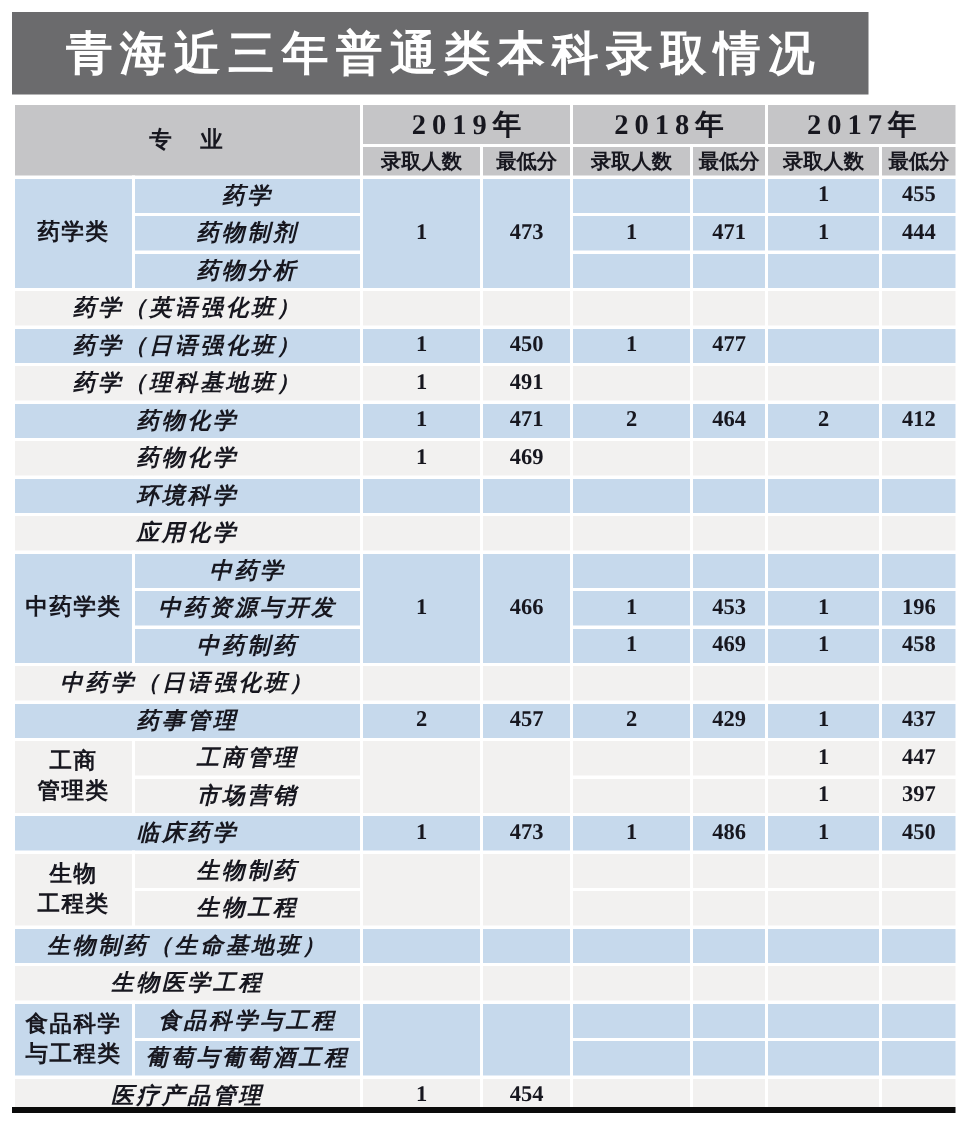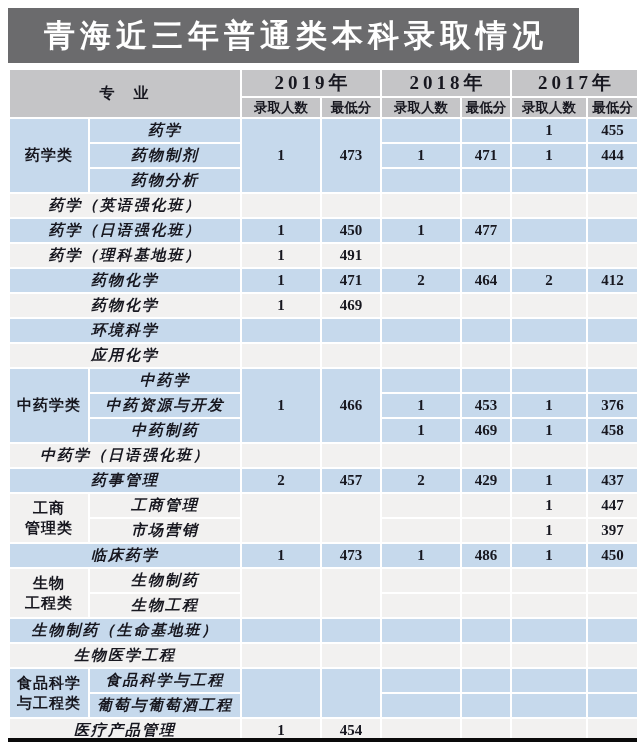--- a/index.html
+++ b/index.html
@@ -175,21 +175,21 @@
         <td class="value-cell blue"></td>
         <td class="value-cell blue"></td>
         <td class="value-cell blue"></td>
         <td class="value-cell blue"></td>
       </tr>
       <tr>
         <td class="major-cell blue">中药资源与开发</td>
         <td class="value-cell blue">1</td>
         <td class="value-cell blue">453</td>
         <td class="value-cell blue">1</td>
-        <td class="value-cell blue">376</td>
+        <td class="value-cell blue">196</td>
       </tr>
       <tr>
         <td class="major-cell blue">中药制药</td>
         <td class="value-cell blue">1</td>
         <td class="value-cell blue">469</td>
         <td class="value-cell blue">1</td>
         <td class="value-cell blue">458</td>
       </tr>
       <tr>
         <td class="major-cell white" colspan="2">中药学（日语强化班）</td>

